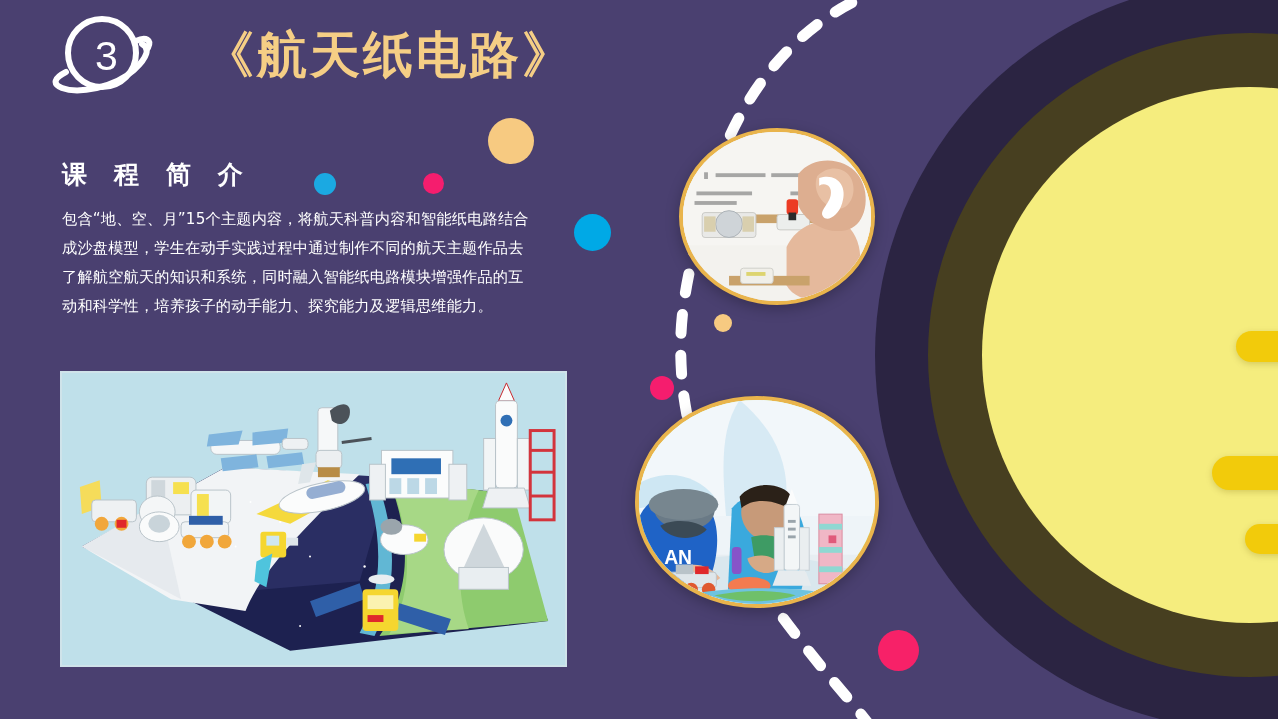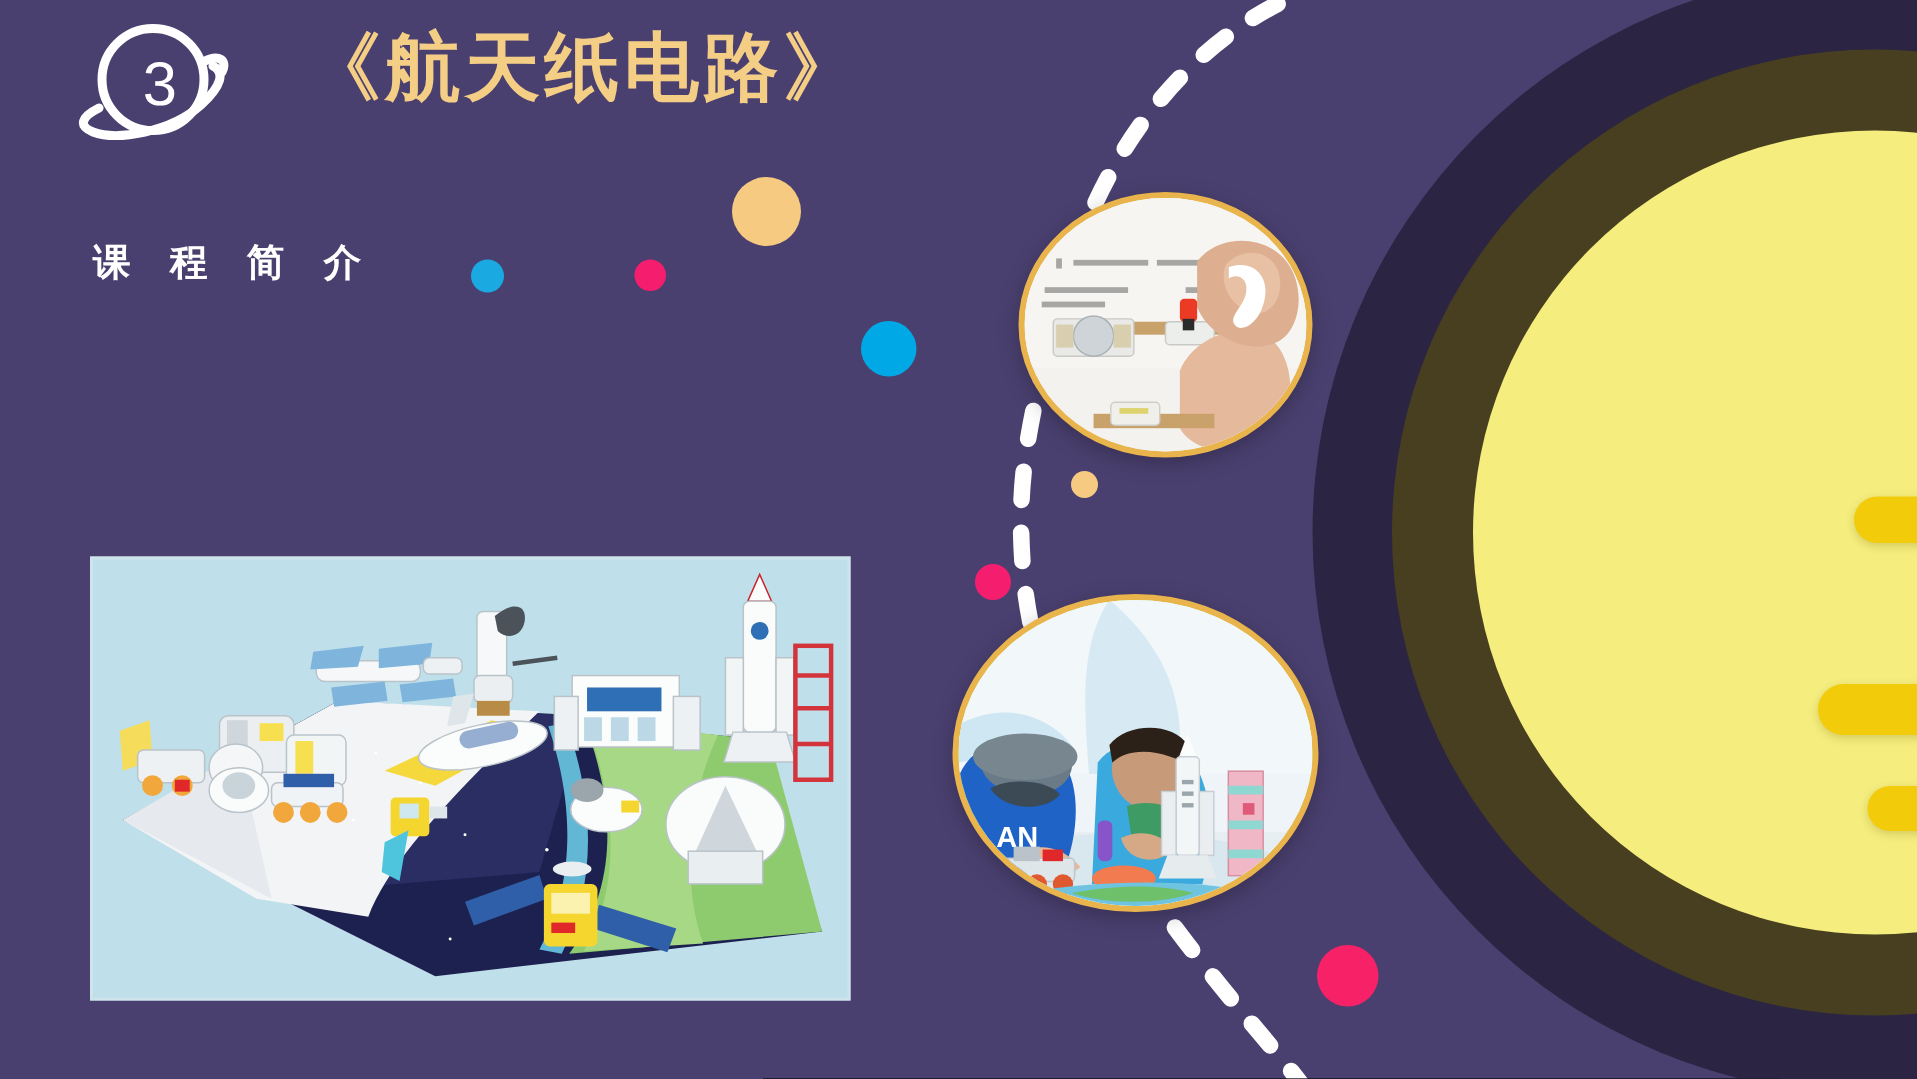--- a/index.html
+++ b/index.html
@@ -76,38 +76,38 @@
     color: #ffffff;
     font-size: 41px;
     font-weight: 400;
     padding-left: 3px;
     padding-bottom: 3px;
     box-sizing: border-box;
     font-family: "Liberation Sans", sans-serif;
   }
   .title {
     position: absolute;
-    left: 204px; top: 12px;
+    left: 204px; top: 22px;
     color: #f5ce85;
     font-size: 50px;
     font-weight: bold;
     letter-spacing: 3px;
     white-space: nowrap;
     font-family: Liberation Serif, serif;
   }
 
   
   .section-title {
     position: absolute;
     left: 62px; top: 158px;
     color: #ffffff;
     font-size: 25px;
     font-weight: bold;
     letter-spacing: 10px;
-    font-family: Liberation Serif, serif;
+    font-family: Liberation Sans, sans-serif;
   }
   .body-text {
     position: absolute;
     left: 62px; top: 205px;
     width: 470px;
     color: #ffffff;
     font-size: 15.2px;
     line-height: 29px;
     letter-spacing: .2px;
     font-family: "DejaVu Sans", "Liberation Sans", sans-serif;
@@ -176,20 +176,21 @@
     <svg class="planet-icon" viewBox="0 0 106 100">
       <circle cx="50" cy="45" r="34" fill="none" stroke="#ffffff" stroke-width="6"></circle>
       <path d="M 14 64 C 2 70 0 76 10 80 C 26 86 62 80 82 62 C 96 49 98 40 90 36" fill="none" stroke="#ffffff" stroke-width="6" stroke-linecap="round"></path>
       <path d="M 84 33 C 94 28 100 32 96 40" fill="none" stroke="#ffffff" stroke-width="6" stroke-linecap="round"></path>
     </svg>
     <div class="planet-num">3</div>
     <div class="title">《航天纸电路》</div>
   </div>
 
   <div class="section-title">课 程 简 介</div>
+  <div class="body-text">包含“地、空、月”15个主题内容，将航天科普内容和智能纸电路结合成沙盘模型，学生在动手实践过程中通过制作不同的航天主题作品去了解航空航天的知识和系统，同时融入智能纸电路模块增强作品的互动和科学性，培养孩子的动手能力、探究能力及逻辑思维能力。</div>
 
   <div class="dot dot-peach"></div>
   <div class="dot dot-cyan-s"></div>
   <div class="dot dot-pink-s"></div>
   <div class="dot dot-cyan-l"></div>
   <div class="dot dot-peach-s"></div>
   <div class="dot dot-pink-m"></div>
   <div class="dot dot-pink-l"></div>
 
   <div class="photo-frame">

